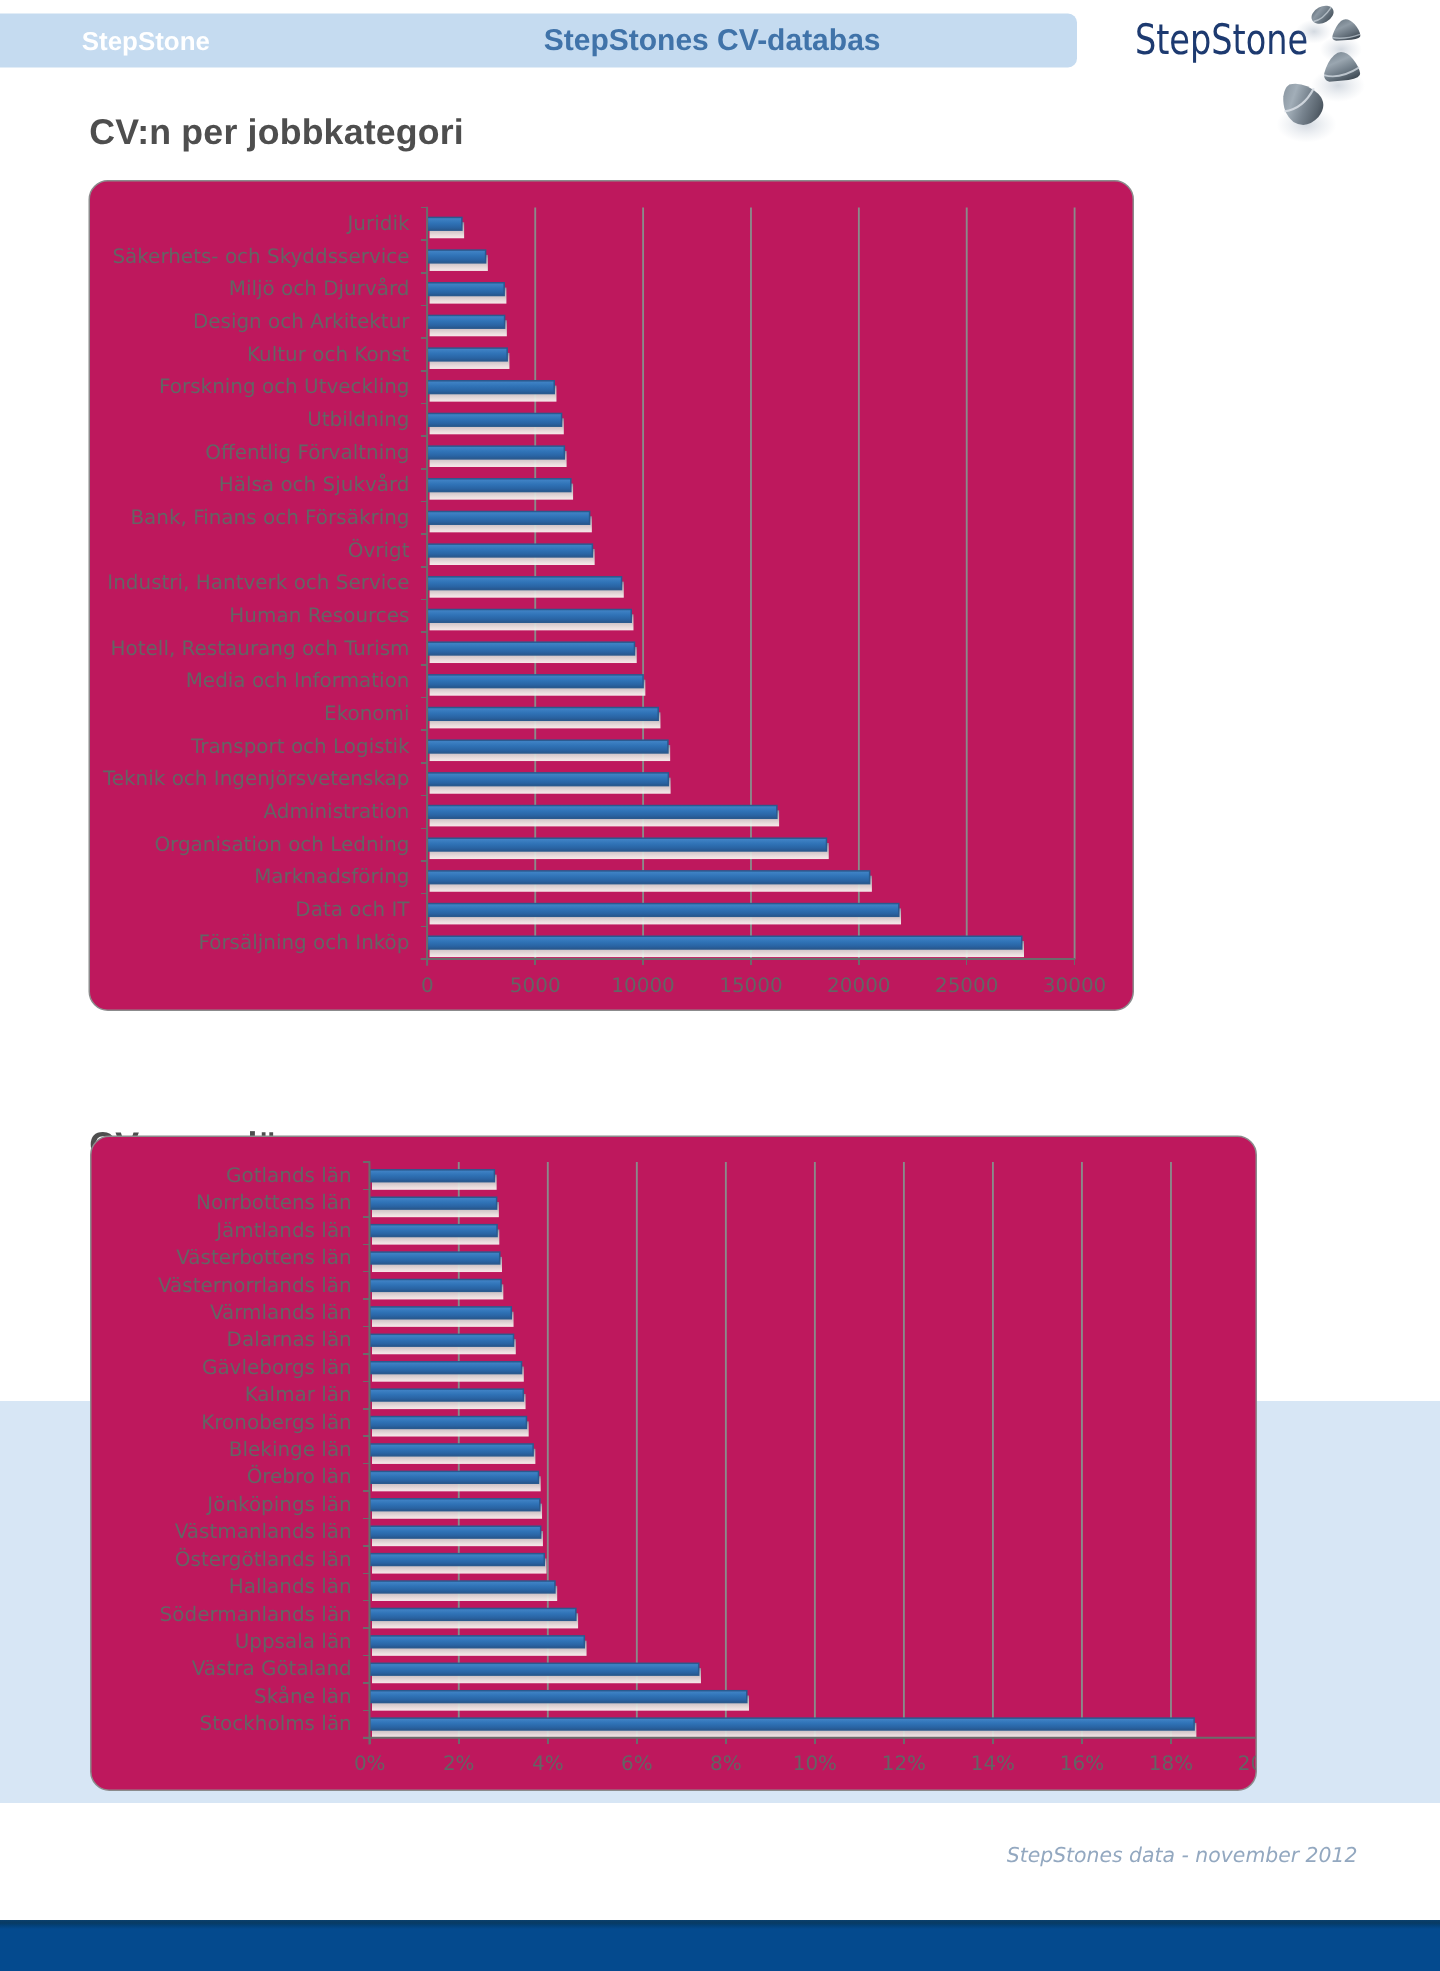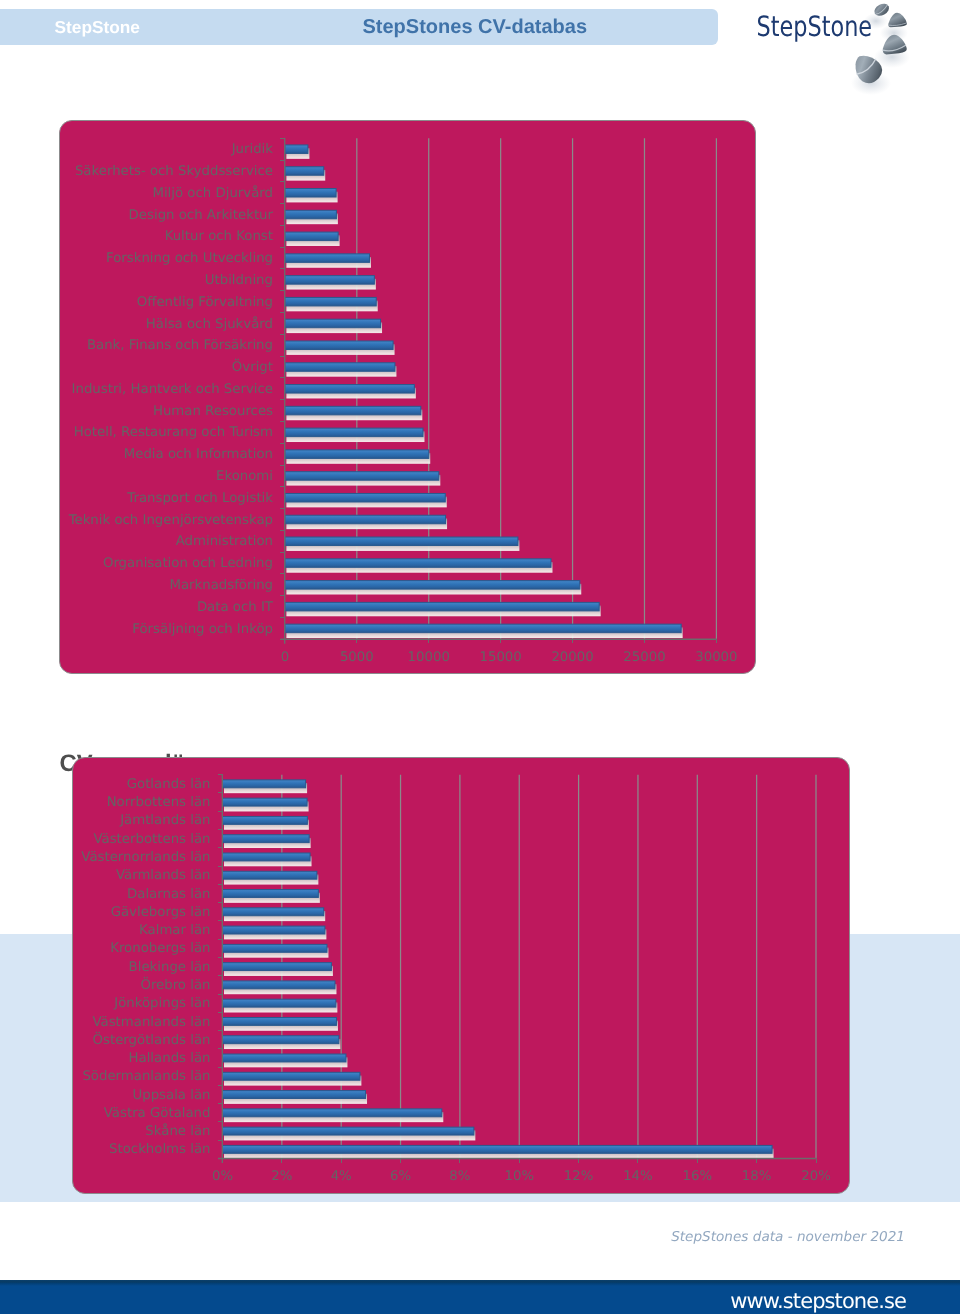--- a/index.html
+++ b/index.html
@@ -83,20 +83,21 @@
         <path d="M 1.2 -9.4 Q 5.4 -8.8 8.6 -4.0 Q 12.2 1.6 12.4 6.0 Q 12.6 9.2 4.2 9.6 L -8.6 9.5 Q -12.4 8.2 -11.4 3.4 Q -8.2 -4.4 -3.6 -7.8 Q -1.0 -9.6 1.2 -9.4 Z" fill="url(#stC)"></path>
         <path d="M -11.7 4.7 Q -1.4 8.8 12.2 2.0" stroke="#d2dae1" stroke-width="1.2" fill="none" opacity="0.8"></path>
       </g>
       <g transform="translate(128,68.7) rotate(-36)">
         <path d="M 0.4 -15.0 Q 9.8 -11.0 12.4 1.6 Q 13.6 11.0 3.4 14.0 Q -8.0 16.2 -12.0 6.8 Q -14.4 -2.6 -7.4 -11.0 Q -3.6 -15.0 0.4 -15.0 Z" fill="url(#stD)"></path>
         <path d="M -12.7 -2.4 Q -1.4 3.6 12.2 -3.4" stroke="#dbe1e7" stroke-width="1.45" fill="none" opacity="0.85"></path>
       </g>
     </svg>
   </div>
 
+  <div class="sec-h" style="left:59.5px;top:77px;">CV:n per jobbkategori</div>
   <div class="chartbox" style="left:59px;top:120px;width:697px;height:554px;">
     <svg id="chart1" width="695" height="552" viewBox="0 0 695 552">
         <defs>
           <linearGradient id="chart1-bg" x1="0" y1="0" x2="0" y2="1">
             <stop offset="0" stop-color="#4183c5"></stop>
             <stop offset="0.14" stop-color="#3d80c3"></stop>
             <stop offset="0.45" stop-color="#2f72b6"></stop>
             <stop offset="0.75" stop-color="#2a65a5"></stop>
             <stop offset="1" stop-color="#27578f"></stop>
           </linearGradient>
@@ -220,21 +221,21 @@
         <line x1="512.5666666666666" y1="518.3" x2="512.5666666666666" y2="522.3" stroke="#6b6b6b" stroke-width="1" shape-rendering="crispEdges"></line>
         <text x="512.5666666666666" y="540" text-anchor="middle" class="tklab">20000</text>
         <line x1="584.4833333333333" y1="518.3" x2="584.4833333333333" y2="522.3" stroke="#6b6b6b" stroke-width="1" shape-rendering="crispEdges"></line>
         <text x="584.4833333333333" y="540" text-anchor="middle" class="tklab">25000</text>
         <line x1="656.4" y1="518.3" x2="656.4" y2="522.3" stroke="#6b6b6b" stroke-width="1" shape-rendering="crispEdges"></line>
         <text x="656.4" y="540" text-anchor="middle" class="tklab">30000</text>
       </svg>
   </div>
 
   <div class="sec-h" style="left:59.5px;top:752px;">CV:n per län</div>
-  <div class="chartbox" style="left:72px;top:757px;width:778px;height:437px;">
+  <div class="chartbox" style="left:60px;top:757px;width:778px;height:437px;padding-left:36px;">
     <svg id="chart2" width="776" height="435" viewBox="0 0 776 435">
         <defs>
           <linearGradient id="chart2-bg" x1="0" y1="0" x2="0" y2="1">
             <stop offset="0" stop-color="#4183c5"></stop>
             <stop offset="0.14" stop-color="#3d80c3"></stop>
             <stop offset="0.45" stop-color="#2f72b6"></stop>
             <stop offset="0.75" stop-color="#2a65a5"></stop>
             <stop offset="1" stop-color="#27578f"></stop>
           </linearGradient>
           <linearGradient id="chart2-sg" x1="0" y1="0" x2="0" y2="1">
@@ -360,16 +361,15 @@
         <text x="564.95" y="422.2" text-anchor="middle" class="tklab">14%</text>
         <line x1="624.3" y1="400.5" x2="624.3" y2="404.5" stroke="#6b6b6b" stroke-width="1" shape-rendering="crispEdges"></line>
         <text x="624.3" y="422.2" text-anchor="middle" class="tklab">16%</text>
         <line x1="683.65" y1="400.5" x2="683.65" y2="404.5" stroke="#6b6b6b" stroke-width="1" shape-rendering="crispEdges"></line>
         <text x="683.65" y="422.2" text-anchor="middle" class="tklab">18%</text>
         <line x1="743" y1="400.5" x2="743" y2="404.5" stroke="#6b6b6b" stroke-width="1" shape-rendering="crispEdges"></line>
         <text x="743" y="422.2" text-anchor="middle" class="tklab">20%</text>
       </svg>
   </div>
 
-  <div class="footsrc">StepStones data - november 2021</div>
+  <div class="footsrc">StepStones data - november 2012</div>
   <div class="footbar"></div>
-  <div class="footurl">www.stepstone.se</div>
 </div>
 
 </body></html>

